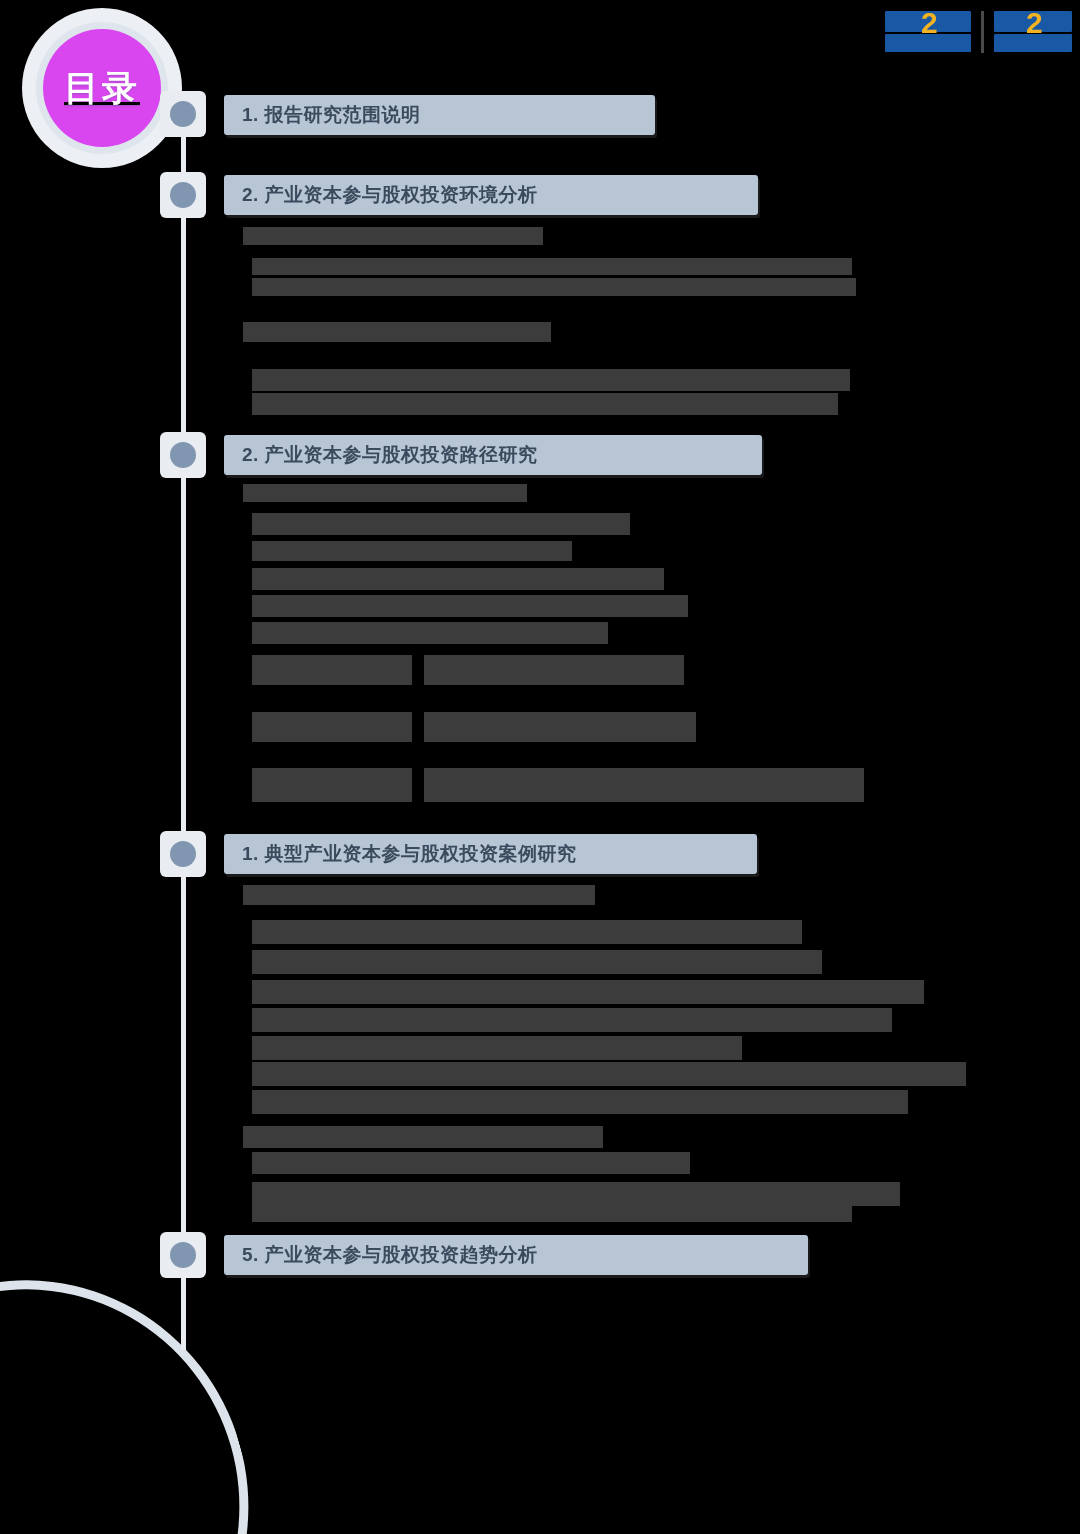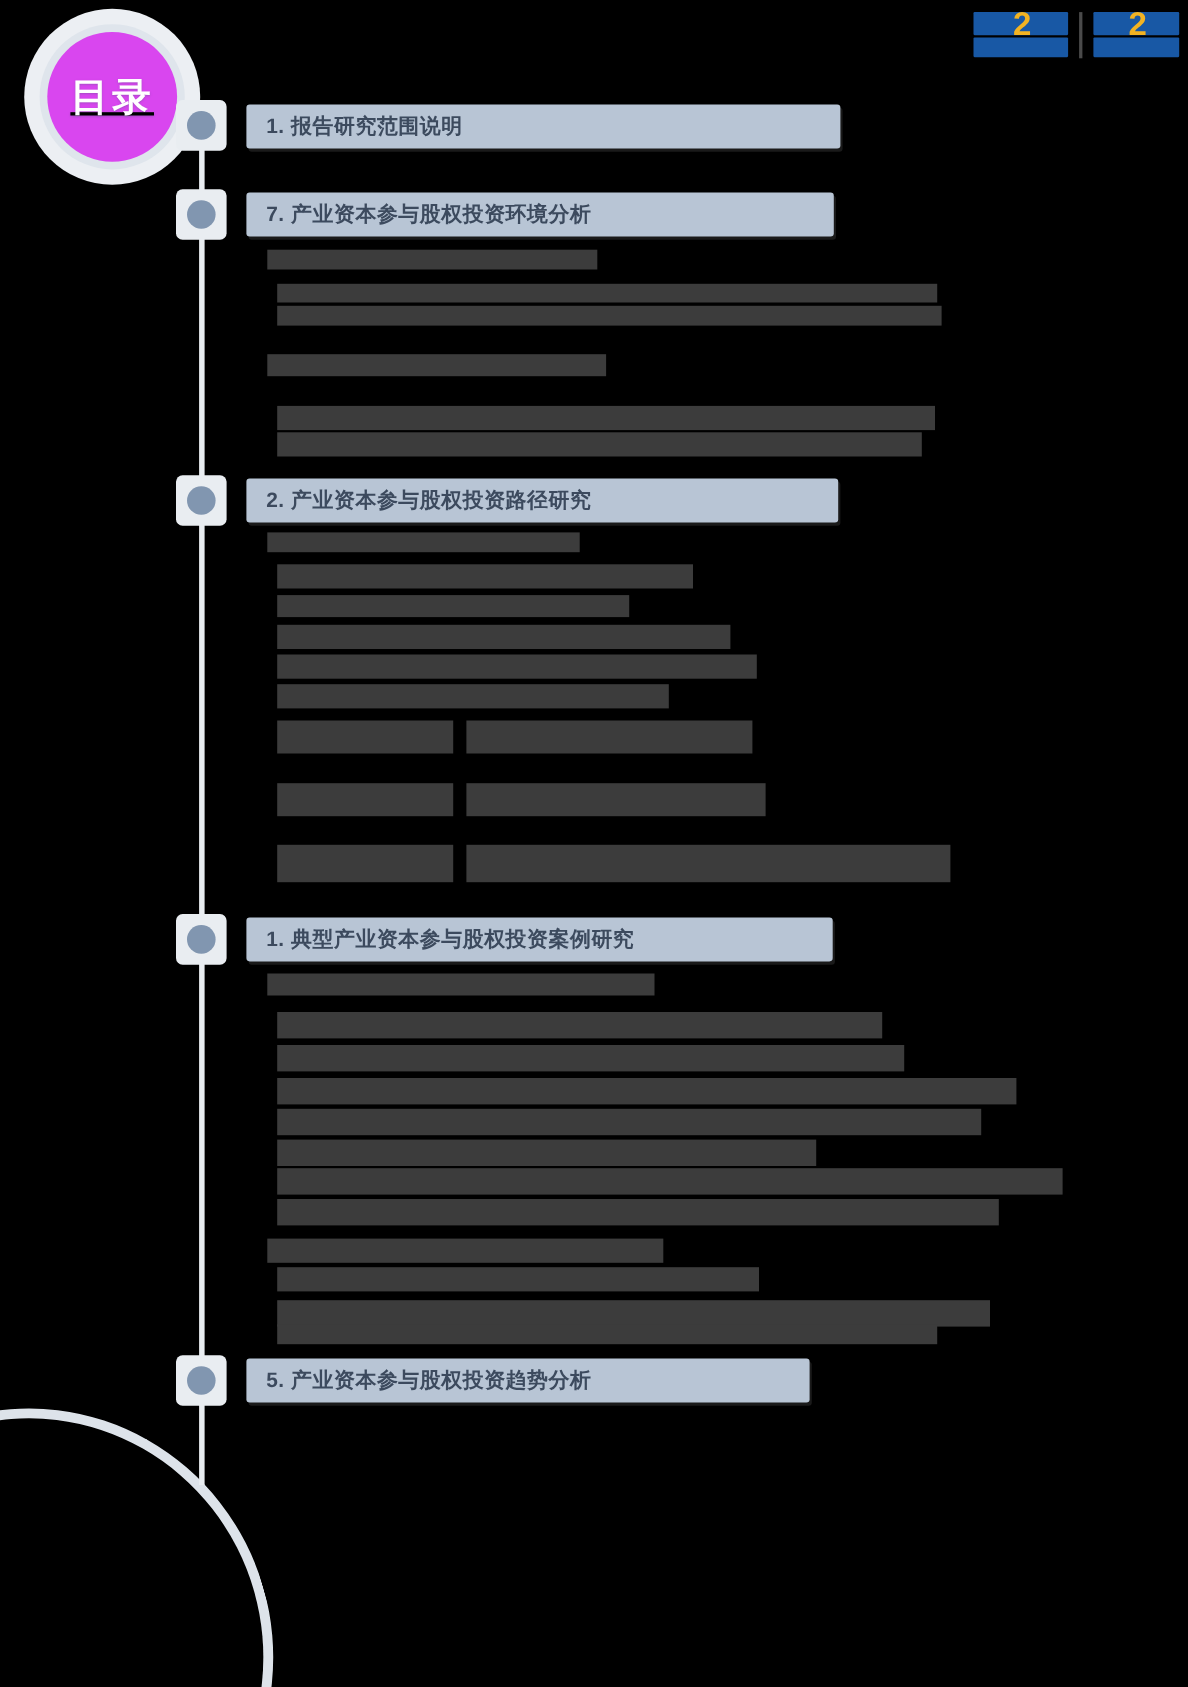--- a/index.html
+++ b/index.html
@@ -86,49 +86,49 @@
     </div>
   </div>
 
   <div class="tl-line"></div>
 
   <div id="toc-root">
       <div class="node" style="top: 91px;">
         <div class="halo"></div>
         <div class="dot"></div>
       </div>
-      <div class="bar" style="left: 224px; top: 95px; width: 540px;">
+      <div class="bar" style="left: 224px; top: 95px; width: 431px;">
         <div class="bar-txt">1. 报告研究范围说明</div>
       </div>
       <div class="node" style="top: 172px;">
         <div class="halo"></div>
         <div class="dot"></div>
       </div>
       <div class="bar" style="left: 224px; top: 175px; width: 534px;">
-        <div class="bar-txt">7. 产业资本参与股权投资环境分析</div>
+        <div class="bar-txt">2. 产业资本参与股权投资环境分析</div>
       </div>
       <div class="node" style="top: 432px;">
         <div class="halo"></div>
         <div class="dot"></div>
       </div>
       <div class="bar" style="left: 224px; top: 435px; width: 538px;">
         <div class="bar-txt">2. 产业资本参与股权投资路径研究</div>
       </div>
       <div class="node" style="top: 831px;">
         <div class="halo"></div>
         <div class="dot"></div>
       </div>
       <div class="bar" style="left: 224px; top: 834px; width: 533px;">
         <div class="bar-txt">1. 典型产业资本参与股权投资案例研究</div>
       </div>
       <div class="node" style="top: 1232px;">
         <div class="halo"></div>
         <div class="dot"></div>
       </div>
-      <div class="bar" style="left: 224px; top: 1235px; width: 512px;">
+      <div class="bar" style="left: 224px; top: 1235px; width: 584px;">
         <div class="bar-txt">5. 产业资本参与股权投资趋势分析</div>
       </div>
     </div>
 
   <div id="redact-root">
       <div class="redact" style="left: 243px; top: 227px; width: 300px; height: 18px;"></div>
       <div class="redact" style="left: 252px; top: 258px; width: 600px; height: 17px;"></div>
       <div class="redact" style="left: 252px; top: 278px; width: 604px; height: 18px;"></div>
       <div class="redact" style="left: 243px; top: 322px; width: 308px; height: 20px;"></div>
       <div class="redact" style="left: 252px; top: 369px; width: 598px; height: 22px;"></div>

